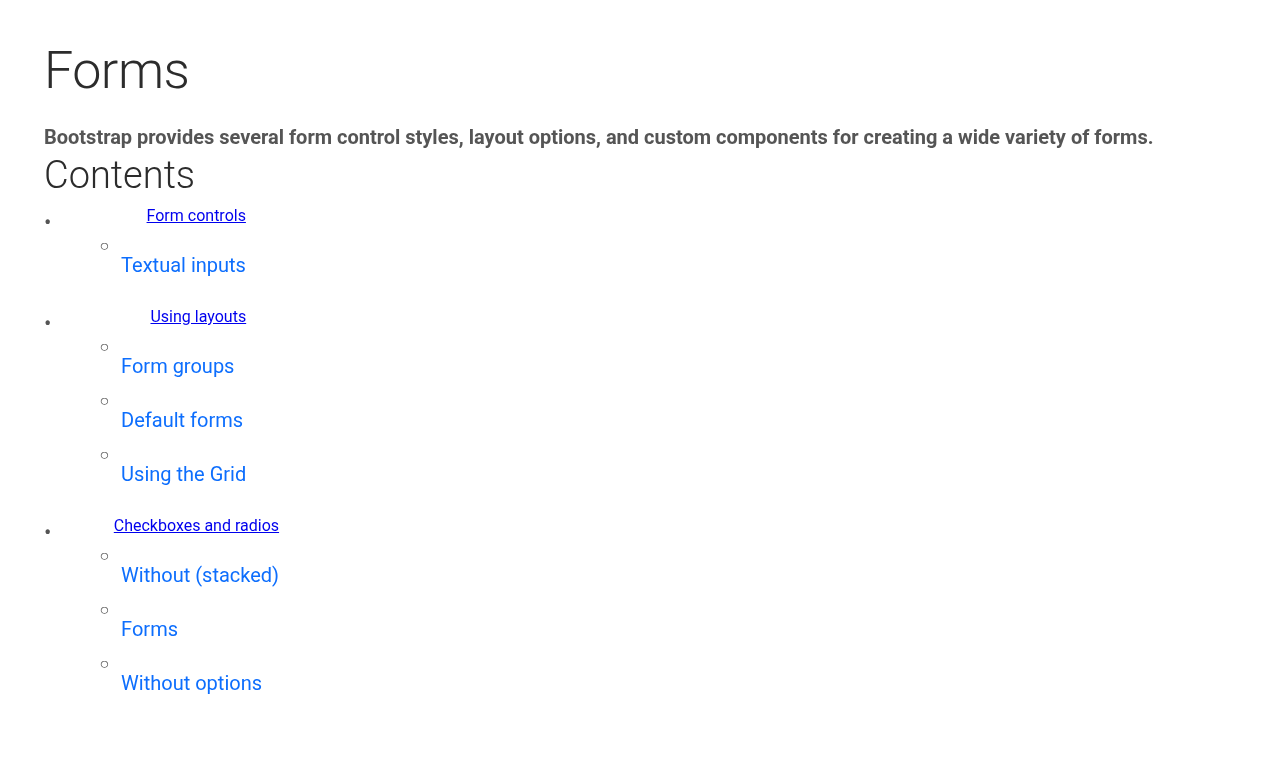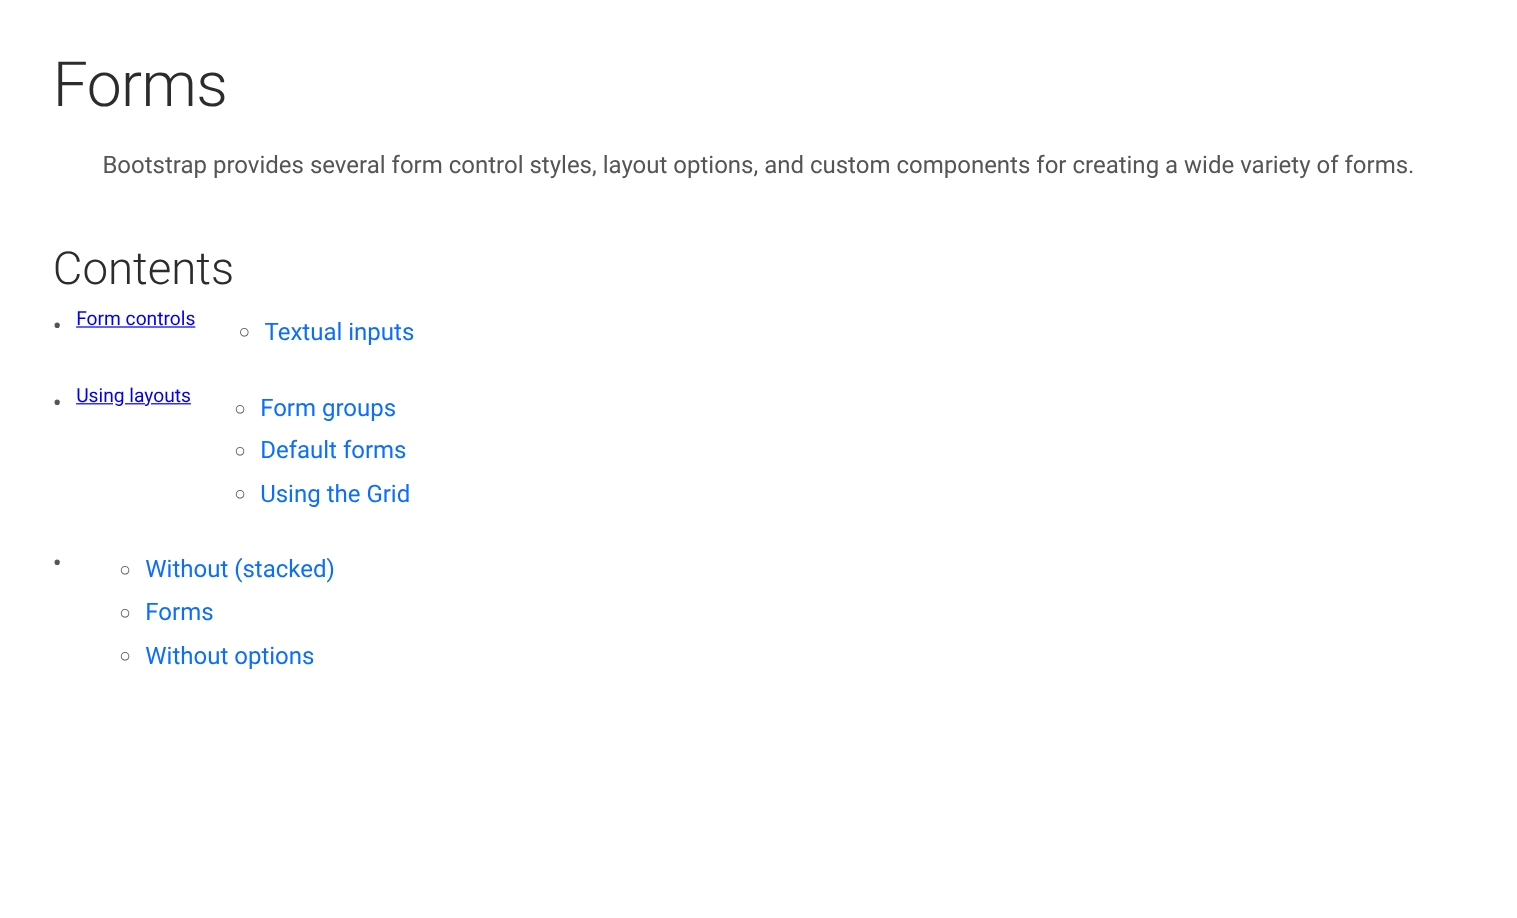--- a/index.html
+++ b/index.html
@@ -20,24 +20,22 @@
       font-size: 52px;
       font-weight: 300;
       color: #2c2c2c;
       margin-bottom: 20px;
       letter-spacing: -0.5px;
     }
 
     .page-description {
       font-size: 20px;
       color: #555555;
-      font-weight: 400;
+      font-weight: 700;
       line-height: 1.6;
-      margin-bottom: 50px;
-      text-align: center;
     }
 
     .contents-heading {
       font-size: 38px;
       font-weight: 300;
       color: #2c2c2c;
       margin-bottom: 9px;
     }
 
     .contents-list {
@@ -77,25 +75,27 @@
       color: #555;
       margin-right: 12px;
       line-height: 1.6;
     }
 
     .sub-list > li > a {
       font-size: 20px;
       color: #0d6efd;
       text-decoration: none;
       font-weight: 400;
+      margin-top: 20px;
     }
 
     .top-level-item-wrapper {
       display: flex;
-      flex-direction: row;
+      flex-direction: column;
+      align-items: flex-end;
     }
   </style>
 </head>
 <body>
 
 <h1 class="page-title">Forms</h1>
 <p class="page-description">Bootstrap provides several form control styles, layout options, and custom components for creating a wide variety of forms.</p>
 
 <h2 class="contents-heading">Contents</h2>
 
@@ -128,20 +128,21 @@
           <li>
             <span class="bullet">○</span>
             <a href="#">Using the Grid</a>
           </li>
         </ul>
       </div>
     </li>
     <li>
       <span class="bullet">•</span>
       <div class="top-level-item-wrapper">
+        <a href="#">Checkboxes and radios</a>
         <ul class="sub-list">
           <li>
             <span class="bullet">○</span>
             <a href="#">Without (stacked)</a>
           </li>
           <li>
             <span class="bullet">○</span>
             <a href="#">Forms</a>
           </li>
           <li>

